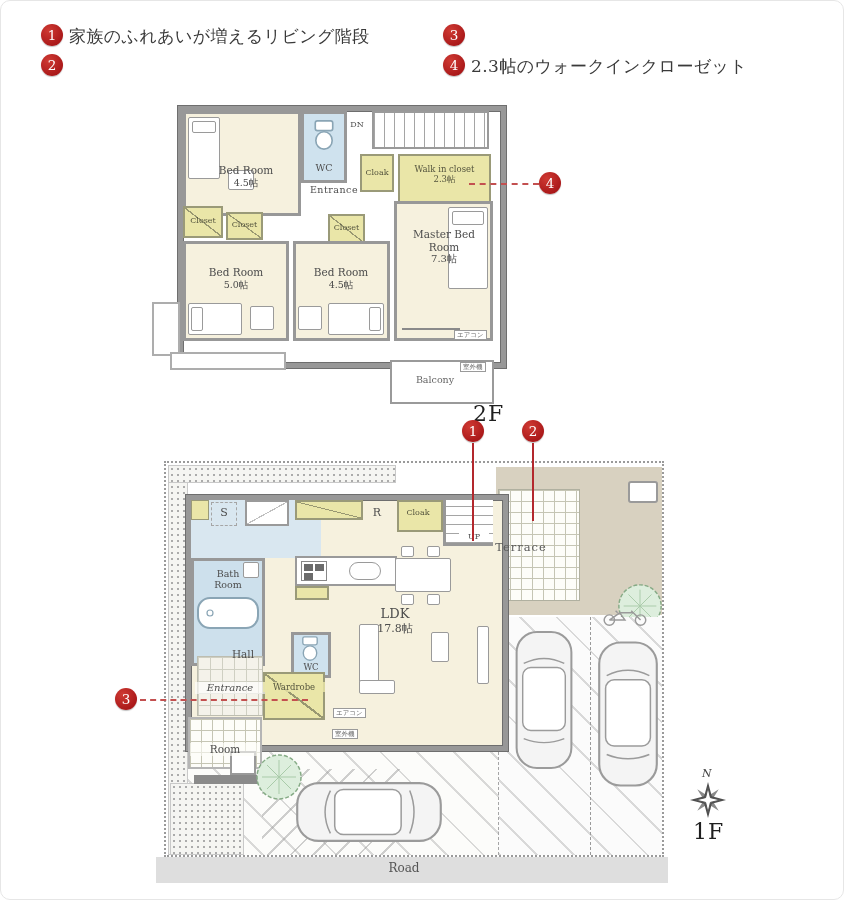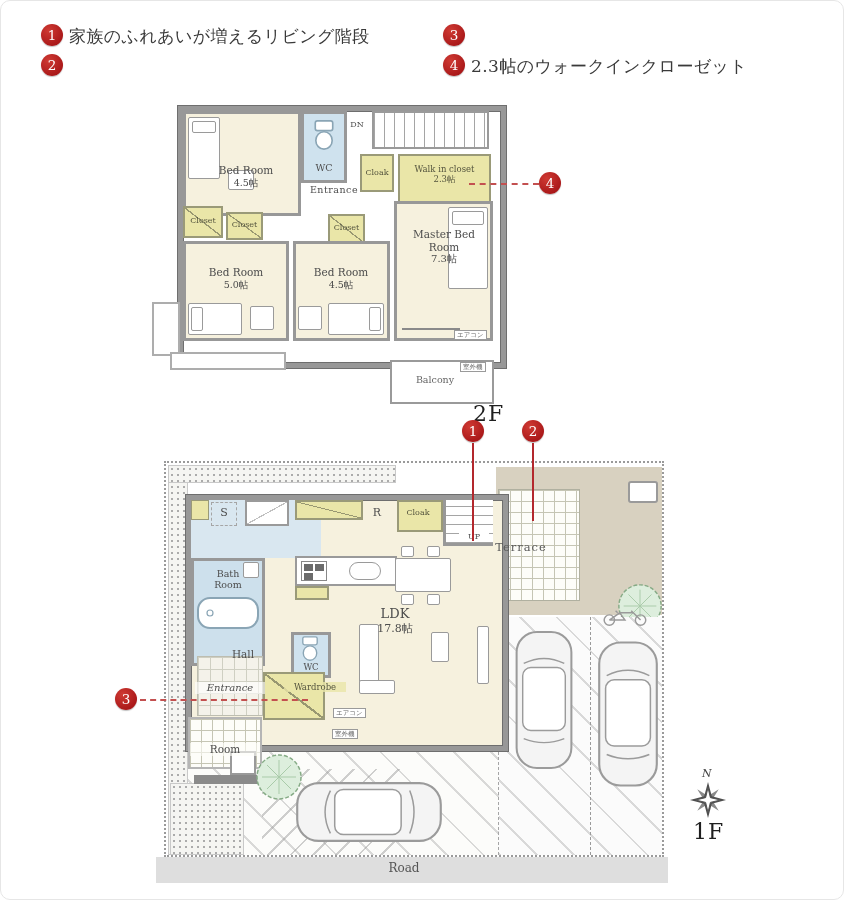--- a/index.html
+++ b/index.html
@@ -228,21 +228,21 @@
           </svg>
       </div>
       <div class="rlbl" style="left:104px;top:162px;width:32px;font-size:8.5px;">WC</div>
 
       <div class="rlbl" style="left:30px;top:148px;width:44px;font-size:10.5px;">Hall</div>
 
       <div class="abs grid-lite" style="left:6px;top:156px;width:66px;height:60px;border:1px solid #bdbdb0;box-sizing:border-box;"></div>
       <div class="rlbl" style="left:4px;top:182px;width:70px;font-size:10px;background:rgba(255,255,255,.6);font-style:italic;">Entrance</div>
 
       <div class="iwall yellow diag1" style="left:72px;top:172px;width:62px;height:48px;border:3px solid #989898;"></div>
-      <div class="rlbl" style="left:72px;top:182px;width:62px;font-size:8.5px;color:#55553e;background:rgba(234,230,168,.8);margin-left:21px;">Wardrobe</div>
+      <div class="rlbl" style="left:72px;top:182px;width:62px;font-size:8.5px;color:#55553e;background:rgba(234,230,168,.8);">Wardrobe</div>
       <div class="tinybox" style="left:142px;top:208px;">エアコン</div>
     </div>
 
     <div class="abs grid-tile" style="left:24px;top:258px;width:74px;height:52px;border:2px solid #b5b5b5;box-sizing:border-box;"></div>
     <div class="rlbl" style="left:26px;top:284px;width:70px;font-size:10.5px;background:rgba(253,253,249,.6);">Room</div>
     <div class="tinybox" style="left:168px;top:270px;">室外機</div>
     <div class="abs" style="left:66px;top:292px;width:26px;height:24px;background:#fff;border:2px solid #9a9a9a;box-sizing:border-box;"></div>
     <div class="abs" style="left:30px;top:316px;width:70px;height:9px;background:#8a8a8a;"></div>
     <div class="abs" style="left:90px;top:292px;">
       <svg width="50" height="52" viewBox="0 0 50 50">

